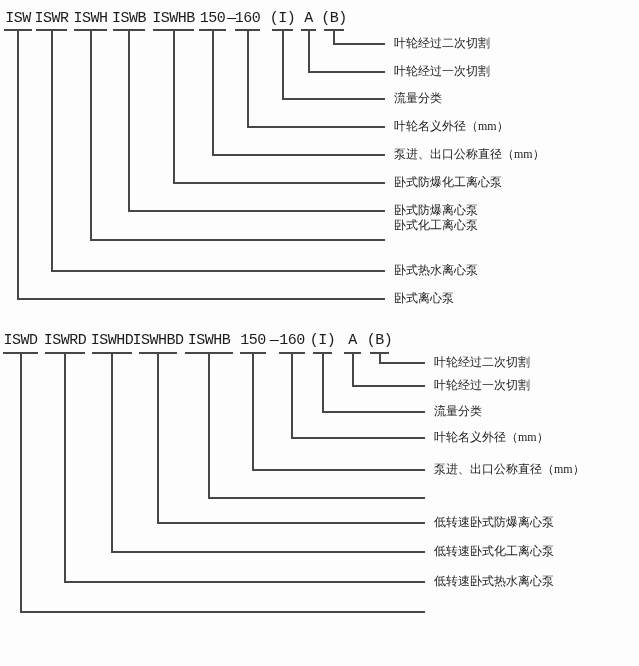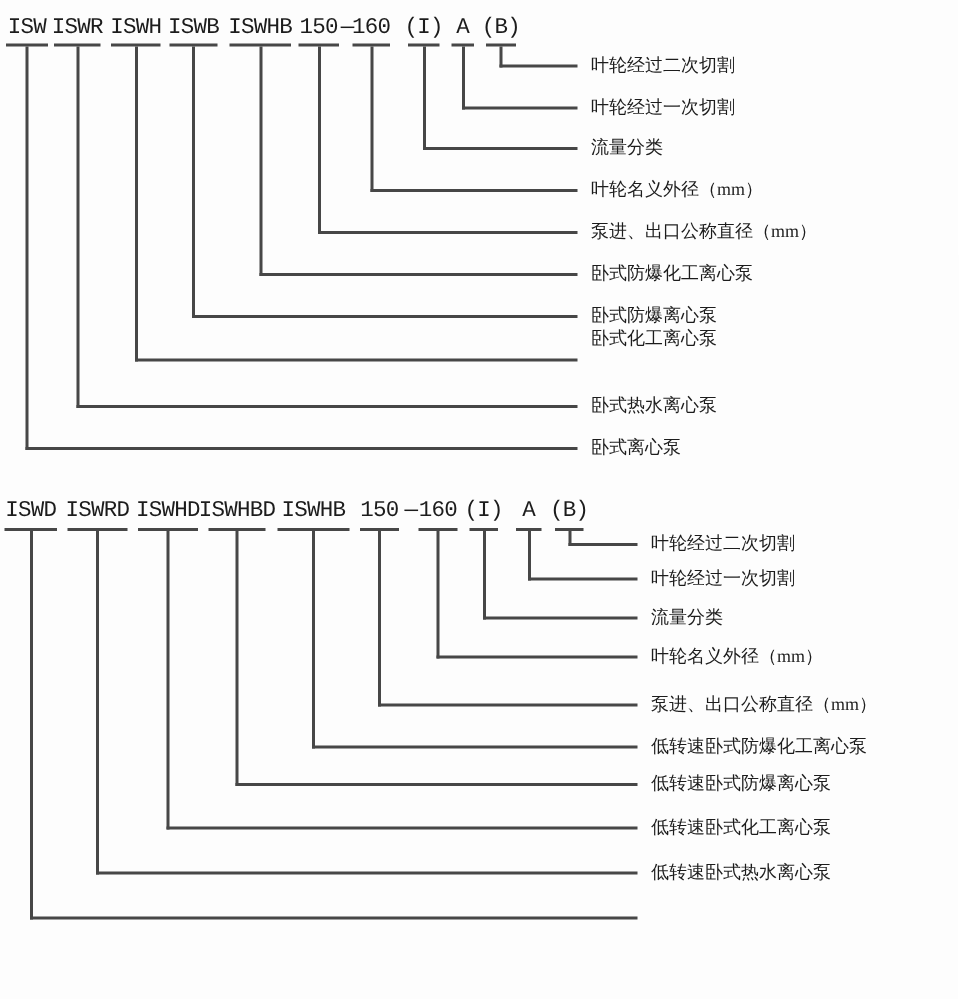--- a/index.html
+++ b/index.html
@@ -126,17 +126,16 @@
     <div class="hline" style="left: 322px; top: 411px; width: 103px;"></div>
     <div class="vline" style="left: 352px; top: 354px; height: 33px;"></div>
     <div class="hline" style="left: 352px; top: 385px; width: 73px;"></div>
     <div class="vline" style="left: 379px; top: 354px; height: 10px;"></div>
     <div class="hline" style="left: 379px; top: 362px; width: 46px;"></div>
     <div class="mlabel" style="left: 434px; top: 353px;">叶轮经过二次切割</div>
     <div class="mlabel" style="left: 434px; top: 376px;">叶轮经过一次切割</div>
     <div class="mlabel" style="left: 434px; top: 402px;">流量分类</div>
     <div class="mlabel" style="left: 434px; top: 428px;">叶轮名义外径（mm）</div>
     <div class="mlabel" style="left: 434px; top: 460px;">泵进、出口公称直径（mm）</div>
-    <div class="mlabel" style="left: 434px; top: 488px;">低转速卧式防爆化工离心泵</div>
     <div class="mlabel" style="left: 434px; top: 513px;">低转速卧式防爆离心泵</div>
     <div class="mlabel" style="left: 434px; top: 542px;">低转速卧式化工离心泵</div>
     <div class="mlabel" style="left: 434px; top: 572px;">低转速卧式热水离心泵</div>
   </div>
 
 </body></html>

